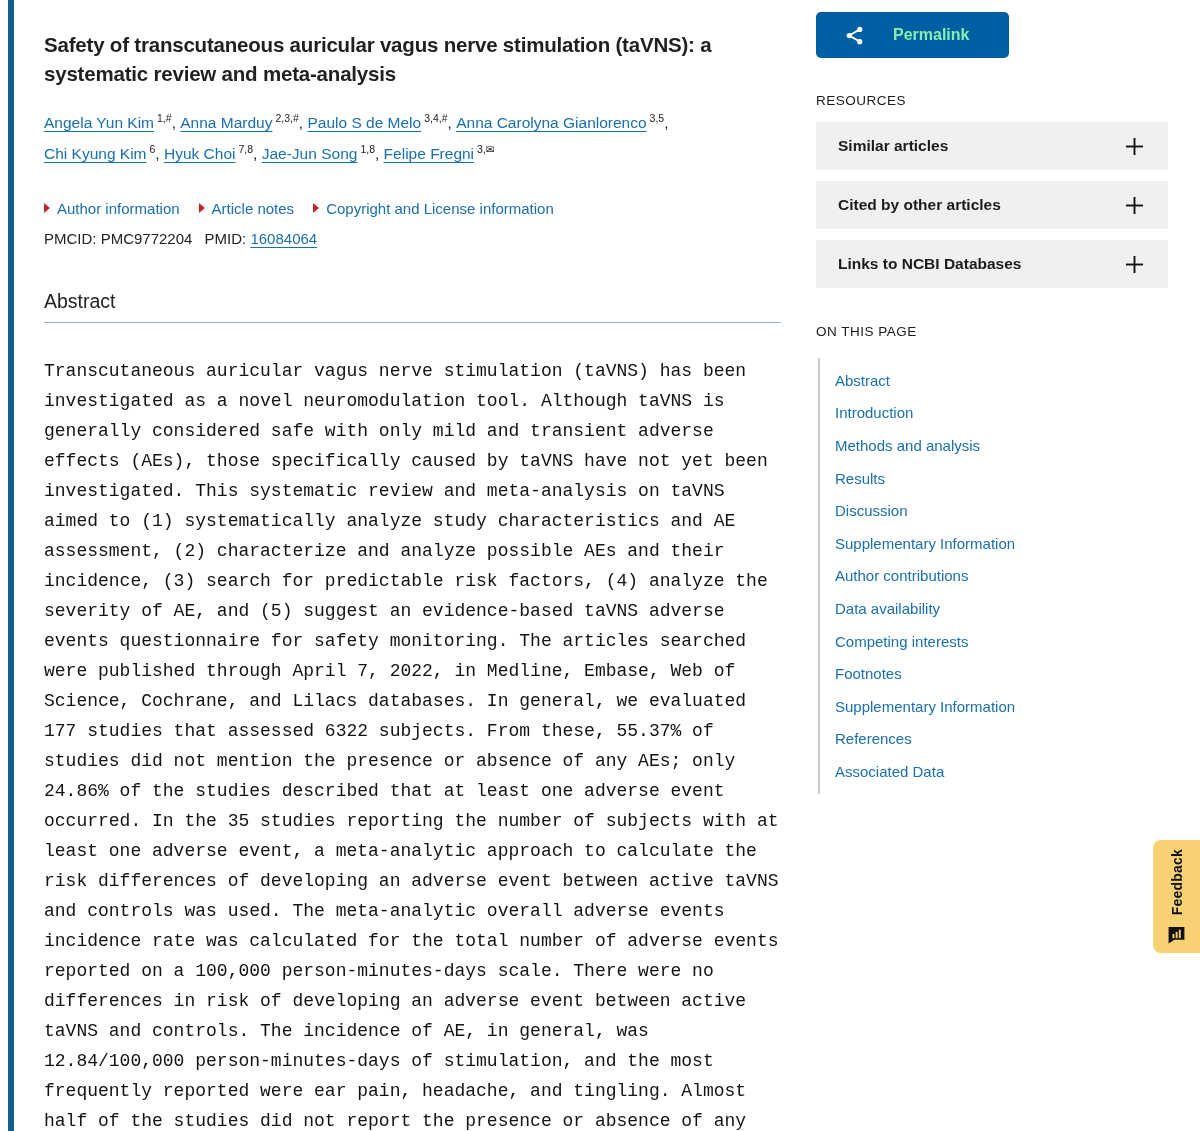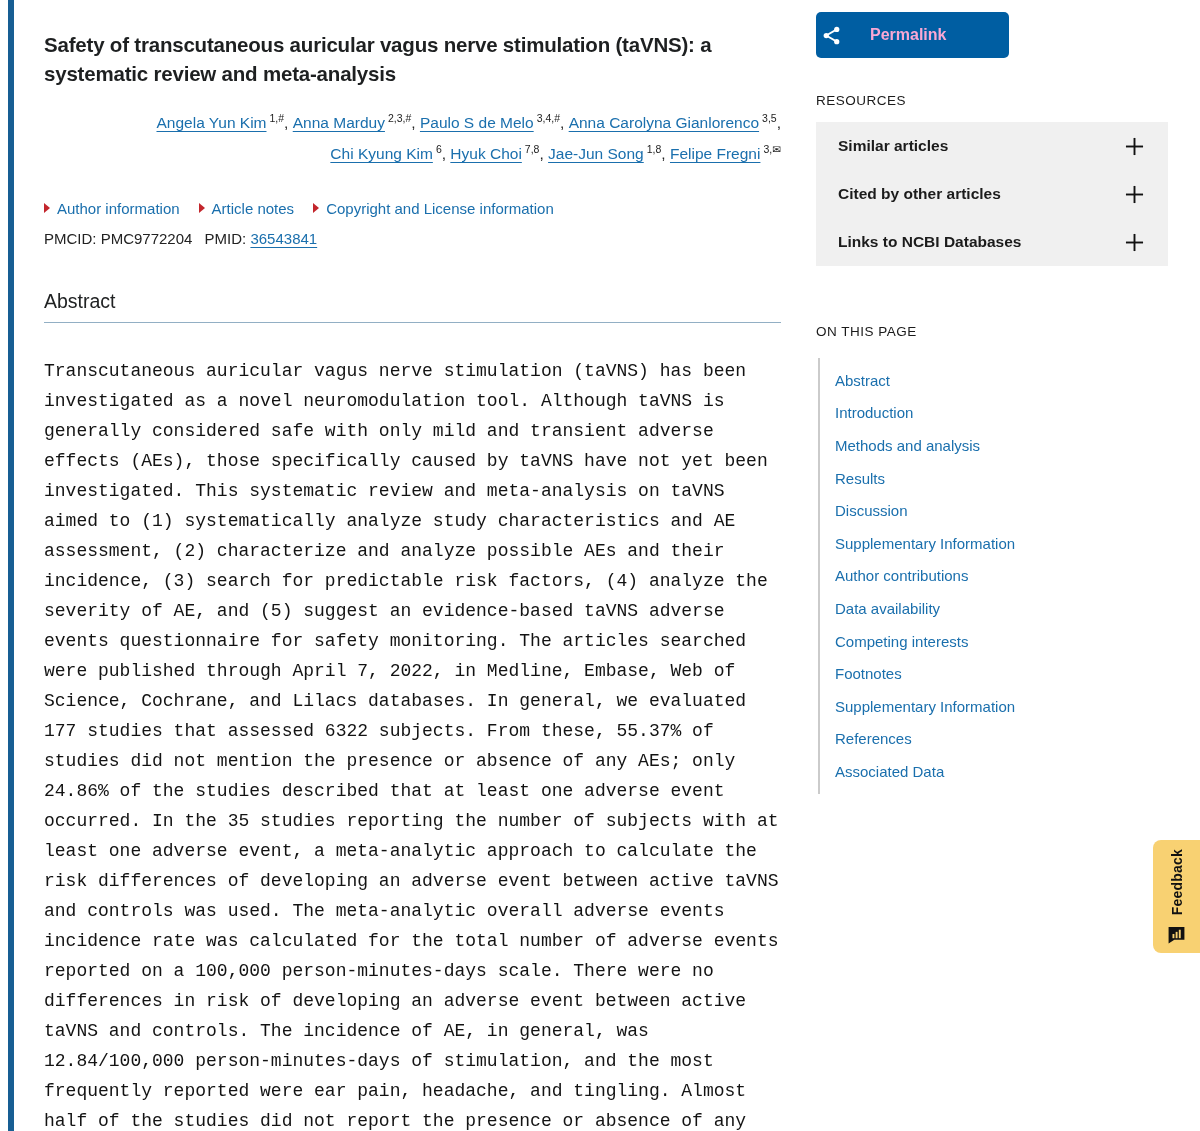--- a/index.html
+++ b/index.html
@@ -13,21 +13,21 @@
   .left-bar { position:absolute; left:8px; top:0; width:6px; height:1131px; background:#175e93; }
 
   
   .main { position:absolute; left:44px; top:0; width:737px; }
 
   .title {
     margin:30px 0 0; font-size:20.5px; line-height:1.42; font-weight:700;
     color:#1e2021; letter-spacing:-0.2px;
   }
 
-  .authors { margin-top:20px; font-size:15.5px; line-height:1.95; color:#222;text-align:right; }
+  .authors { margin-top:20px; font-size:15.5px; line-height:1.95; color:#222; }
   .author { white-space:nowrap; }
   .author:not(:last-child)::after { content:", "; color:#222; }
   .author-link { color:#1a6fad; text-decoration:underline; text-decoration-thickness:1px; text-underline-offset:3px; }
   .sup { font-size:10.5px; color:#222; margin-left:3px; }
 
   .meta-links { margin-top:31px; font-size:15px; display:flex; gap:19px; align-items:center; }
   .meta-item { display:inline-flex; align-items:center; }
   .tri {
     width:0; height:0; display:inline-block; margin-right:7px;
     border-left:6px solid #c3262c; border-top:5px solid transparent; border-bottom:5px solid transparent;
@@ -52,31 +52,31 @@
   .subject .lbl { font-weight:700; margin-right:6px; }
 
   .intro-h { margin:36px 0 0; font-size:22.5px; font-weight:400; color:#212324; }
 
   
   .aside { position:absolute; left:816px; top:0; width:352px; height:1000px; }
 
   .permalink-btn {
     position:absolute; top:12px; left:0; width:193px; height:46px;
     background:#005ea2; border:none; border-radius:5px; cursor:pointer;
-    color:#f9a8d4; font-weight:700; font-size:16px; font-family:inherit;
-    display:flex; align-items:center; gap:28px; padding:0 0 0 5px;
+    color:#86efac; font-weight:700; font-size:16px; font-family:inherit;
+    display:flex; align-items:center; gap:28px; padding:0 0 0 28px;
   }
 
   .res-h, .onpage-h {
     position:absolute; left:0; font-size:13.5px; font-weight:400;
     color:#1b1b1b; letter-spacing:0.5px;
   }
   .res-h { top:93px; }
 
-  .acc-list { position:absolute; top:122px; left:0; width:352px; display:flex; flex-direction:column; }
+  .acc-list { position:absolute; top:122px; left:0; width:352px; display:flex; flex-direction:column; gap:11px; }
   .acc-row {
     height:48px; background:#f0f0f0; display:flex; align-items:center;
     justify-content:space-between; padding:0 24px 0 22px; cursor:pointer;
   }
   .acc-label { font-weight:700; font-size:15.5px; color:#1b1b1b; }
   .plus { flex:0 0 auto; }
 
   .onpage-h { top:324px; }
   .onpage {
     position:absolute; top:358px; left:2px;
@@ -142,21 +142,21 @@
       <span class="meta-item">
         <span class="tri"></span>
         <a class="meta-link" href="#">Copyright and License information</a>
       </span>
     </div>
 
   <div class="ids">
     <span>PMCID:</span>
     <span>PMC9772204</span><span class="gap"></span>
     <span>PMID:</span>
-    <a class="pmid-link" href="#">36543841</a>
+    <a class="pmid-link" href="#">16084064</a>
   </div>
 
   <h2 class="abstract-h">Abstract</h2>
 
   <p class="abstract-p">Transcutaneous auricular vagus nerve stimulation (taVNS) has been investigated as a novel neuromodulation tool. Although taVNS is generally considered safe with only mild and transient adverse effects (AEs), those specifically caused by taVNS have not yet been investigated. This systematic review and meta-analysis on taVNS aimed to (1) systematically analyze study characteristics and AE assessment, (2) characterize and analyze possible AEs and their incidence, (3) search for predictable risk factors, (4) analyze the severity of AE, and (5) suggest an evidence-based taVNS adverse events questionnaire for safety monitoring. The articles searched were published through April 7, 2022, in Medline, Embase, Web of Science, Cochrane, and Lilacs databases. In general, we evaluated 177 studies that assessed 6322 subjects. From these, 55.37% of studies did not mention the presence or absence of any AEs; only 24.86% of the studies described that at least one adverse event occurred. In the 35 studies reporting the number of subjects with at least one adverse event, a meta-analytic approach to calculate the risk differences of developing an adverse event between active taVNS and controls was used. The meta-analytic overall adverse events incidence rate was calculated for the total number of adverse events reported on a 100,000 person-minutes-days scale. There were no differences in risk of developing an adverse event between active taVNS and controls. The incidence of AE, in general, was 12.84/100,000 person-minutes-days of stimulation, and the most frequently reported were ear pain, headache, and tingling. Almost half of the studies did not report the presence or absence of any AEs. We attribute this to the absence of AE in those studies. There was no causal relationship between taVNS and severe adverse events. This is the first systematic review and meta-analysis of transcutaneous auricular stimulation safety. Overall, taVNS is a safe and feasible option for clinical intervention.</p>
 
   <p class="subject">
     <span class="lbl">Subject terms:</span><span>Outcomes research, Neuroscience, Medical research, Neurology</span>
   </p>
 

